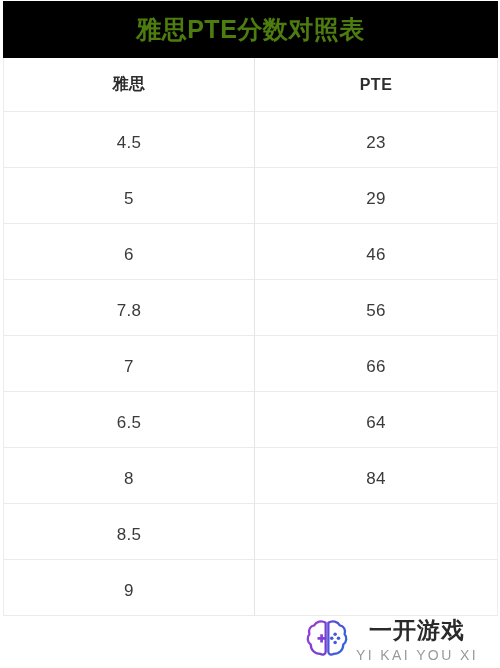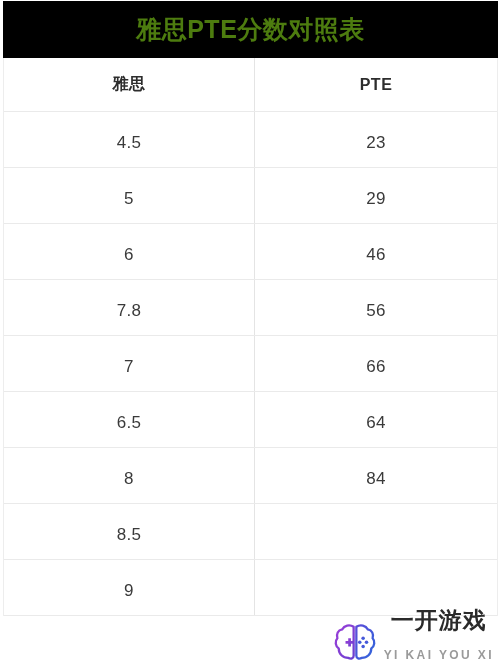--- a/index.html
+++ b/index.html
@@ -89,24 +89,24 @@
     font-size: 17px;
     font-weight: 400;
     color: #3a3a3a;
     letter-spacing: 0.3px;
     margin-top: 7px;
   }
 
   
   .watermark {
     position: absolute;
-    right: 6px;
+    right: 22px;
     bottom: 4px;
     display: flex;
-    align-items: flex-end;
+    align-items: flex-start;
     gap: 7px;
     pointer-events: none;
   }
   .wm-logo {
     width: 44px;
     height: 42px;
     flex: 0 0 auto;
     display: block;
   }
   .wm-text {
@@ -117,27 +117,26 @@
   }
   .wm-cn {
     font-size: 23px;
     font-weight: 600;
     color: #2a2a2a;
     letter-spacing: 1px;
     line-height: 1.08;
     white-space: nowrap;
   }
   .wm-en {
-    font-size: 12px;
+    font-size: 14px;
     color: #9a9a9a;
     letter-spacing: 2.4px;
     line-height: 1.3;
     white-space: nowrap;
-    margin-top: 16px;
-    font-weight: bold;
+    margin-top: 3px;
   }
 </style>
 </head>
 <body>
 
 <div id="page">
 
   <div class="title-bar">
     <div class="title-text">雅思PTE分数对照表</div>
   </div>

